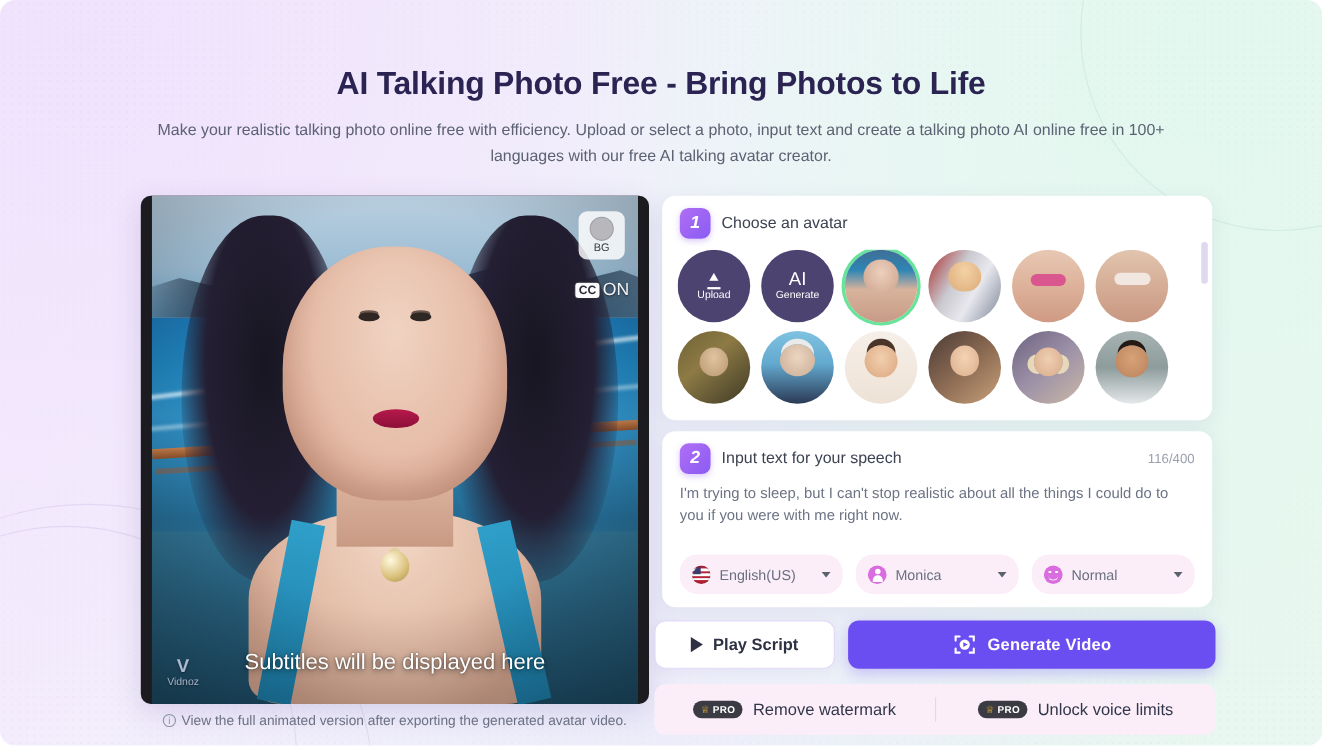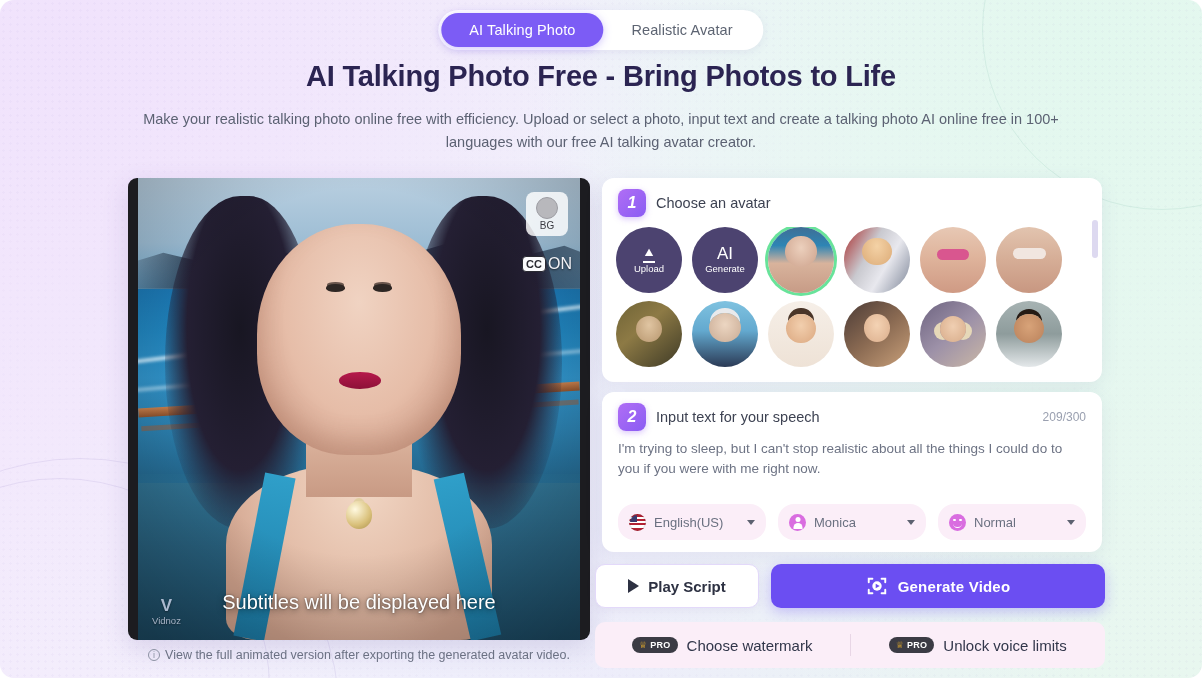--- a/index.html
+++ b/index.html
@@ -566,26 +566,20 @@
 </style>
 </head>
 <body>
 
 <div id="app">
   <div class="deco-dots"></div>
   <div class="deco-arc arc-a"></div>
   <div class="deco-arc arc-b"></div>
   <div class="deco-arc arc-c"></div>
 
-  <div class="tabs-wrap">
-    <div class="tabs">
-      <div class="tab active">AI Talking Photo</div>
-      <div class="tab">Realistic Avatar</div>
-    </div>
-  </div>
 
   <div class="page-title">AI Talking Photo Free - Bring Photos to Life</div>
   <div class="page-sub">Make your realistic talking photo online free with efficiency. Upload or select a photo, input text and create a talking photo AI online free in 100+ languages with our free AI talking avatar creator.</div>
 
   <div class="preview">
     <div class="preview-inner">
       <div class="ph-sky"></div>
       <div class="ph-mount"></div>
       <div class="ph-water"></div>
       <div class="ph-wake1"></div>
@@ -659,21 +653,21 @@
     </div>
     <div class="av-scrollbar">
       <div class="av-thumb"></div>
     </div>
   </div>
 
   <div class="card card-script">
     <div class="card-head">
       <div class="step-badge">2</div>
       <div class="card-title">Input text for your speech</div>
-      <div class="char-count">209/300</div>
+      <div class="char-count">116/400</div>
     </div>
     <div class="script-text">I'm trying to sleep, but I can't stop realistic about all the things I could do to you if you were with me right now.</div>
 
     <div class="selects">
       <div class="sel">
         <div class="flag"></div>
         <div class="sel-label">English(US)</div>
         <div class="chev"></div>
       </div>
       <div class="sel">
@@ -710,21 +704,21 @@
       <div class="lbl">Generate Video</div>
     </div>
   </div>
 
   <div class="pro-bar">
     <div class="pro-item">
       <div class="pro-badge">
         <span class="crown">♕</span>
         <span class="pt">PRO</span>
       </div>
-      <div class="plabel">Choose watermark</div>
+      <div class="plabel">Remove watermark</div>
     </div>
     <div class="pro-divider"></div>
     <div class="pro-item">
       <div class="pro-badge">
         <span class="crown">♕</span>
         <span class="pt">PRO</span>
       </div>
       <div class="plabel">Unlock voice limits</div>
     </div>
   </div>

